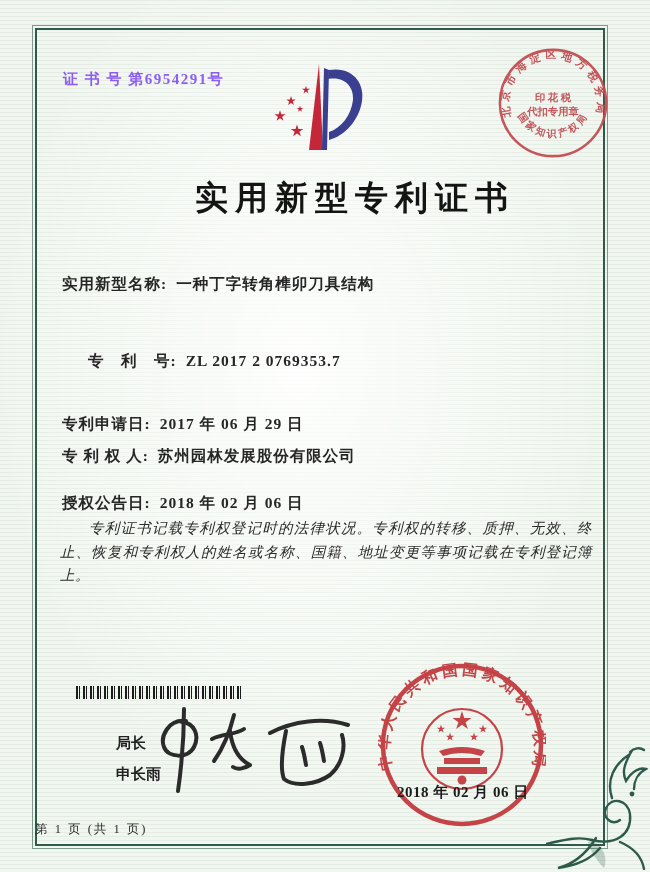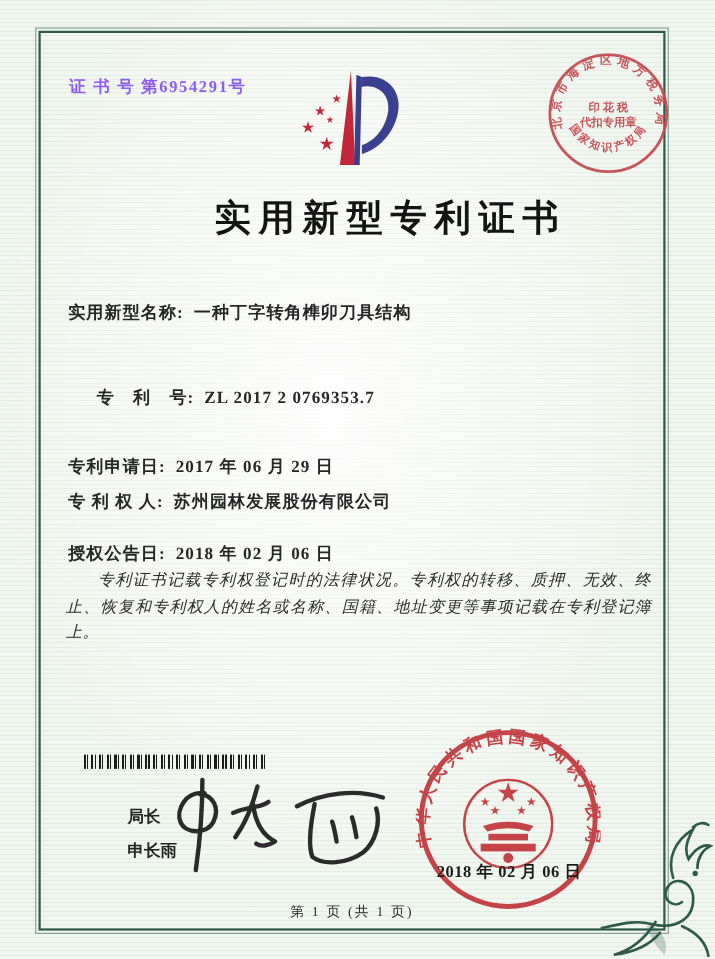--- a/index.html
+++ b/index.html
@@ -58,21 +58,21 @@
     font-size:15px; font-weight:700; line-height:31px; color:#222;margin-left:32px;
   }
   .sig-svg{ position:absolute; left:148px; top:703px; width:210px; height:95px; }
   .seal-svg{ position:absolute; left:378px; top:661px; width:168px; height:168px; opacity:.94; }
   .seal-date{
     position:absolute; left:397px; top:783px;
     font-size:15px; font-weight:700; letter-spacing:.5px; color:#1c1c1c;
   }
   .footer{
     position:absolute; left:35px; top:821px; width:570px;
-    text-align:center; font-size:12.5px; letter-spacing:2px; color:#2a2a2a;
+    text-align:left; font-size:12.5px; letter-spacing:2px; color:#2a2a2a;
   }
   .flourish{ position:absolute; left:546px; top:744px; width:102px; height:126px; }
 </style>
 </head>
 <body>
 
 <div class="page">
 
   <div class="frame"></div>
 

